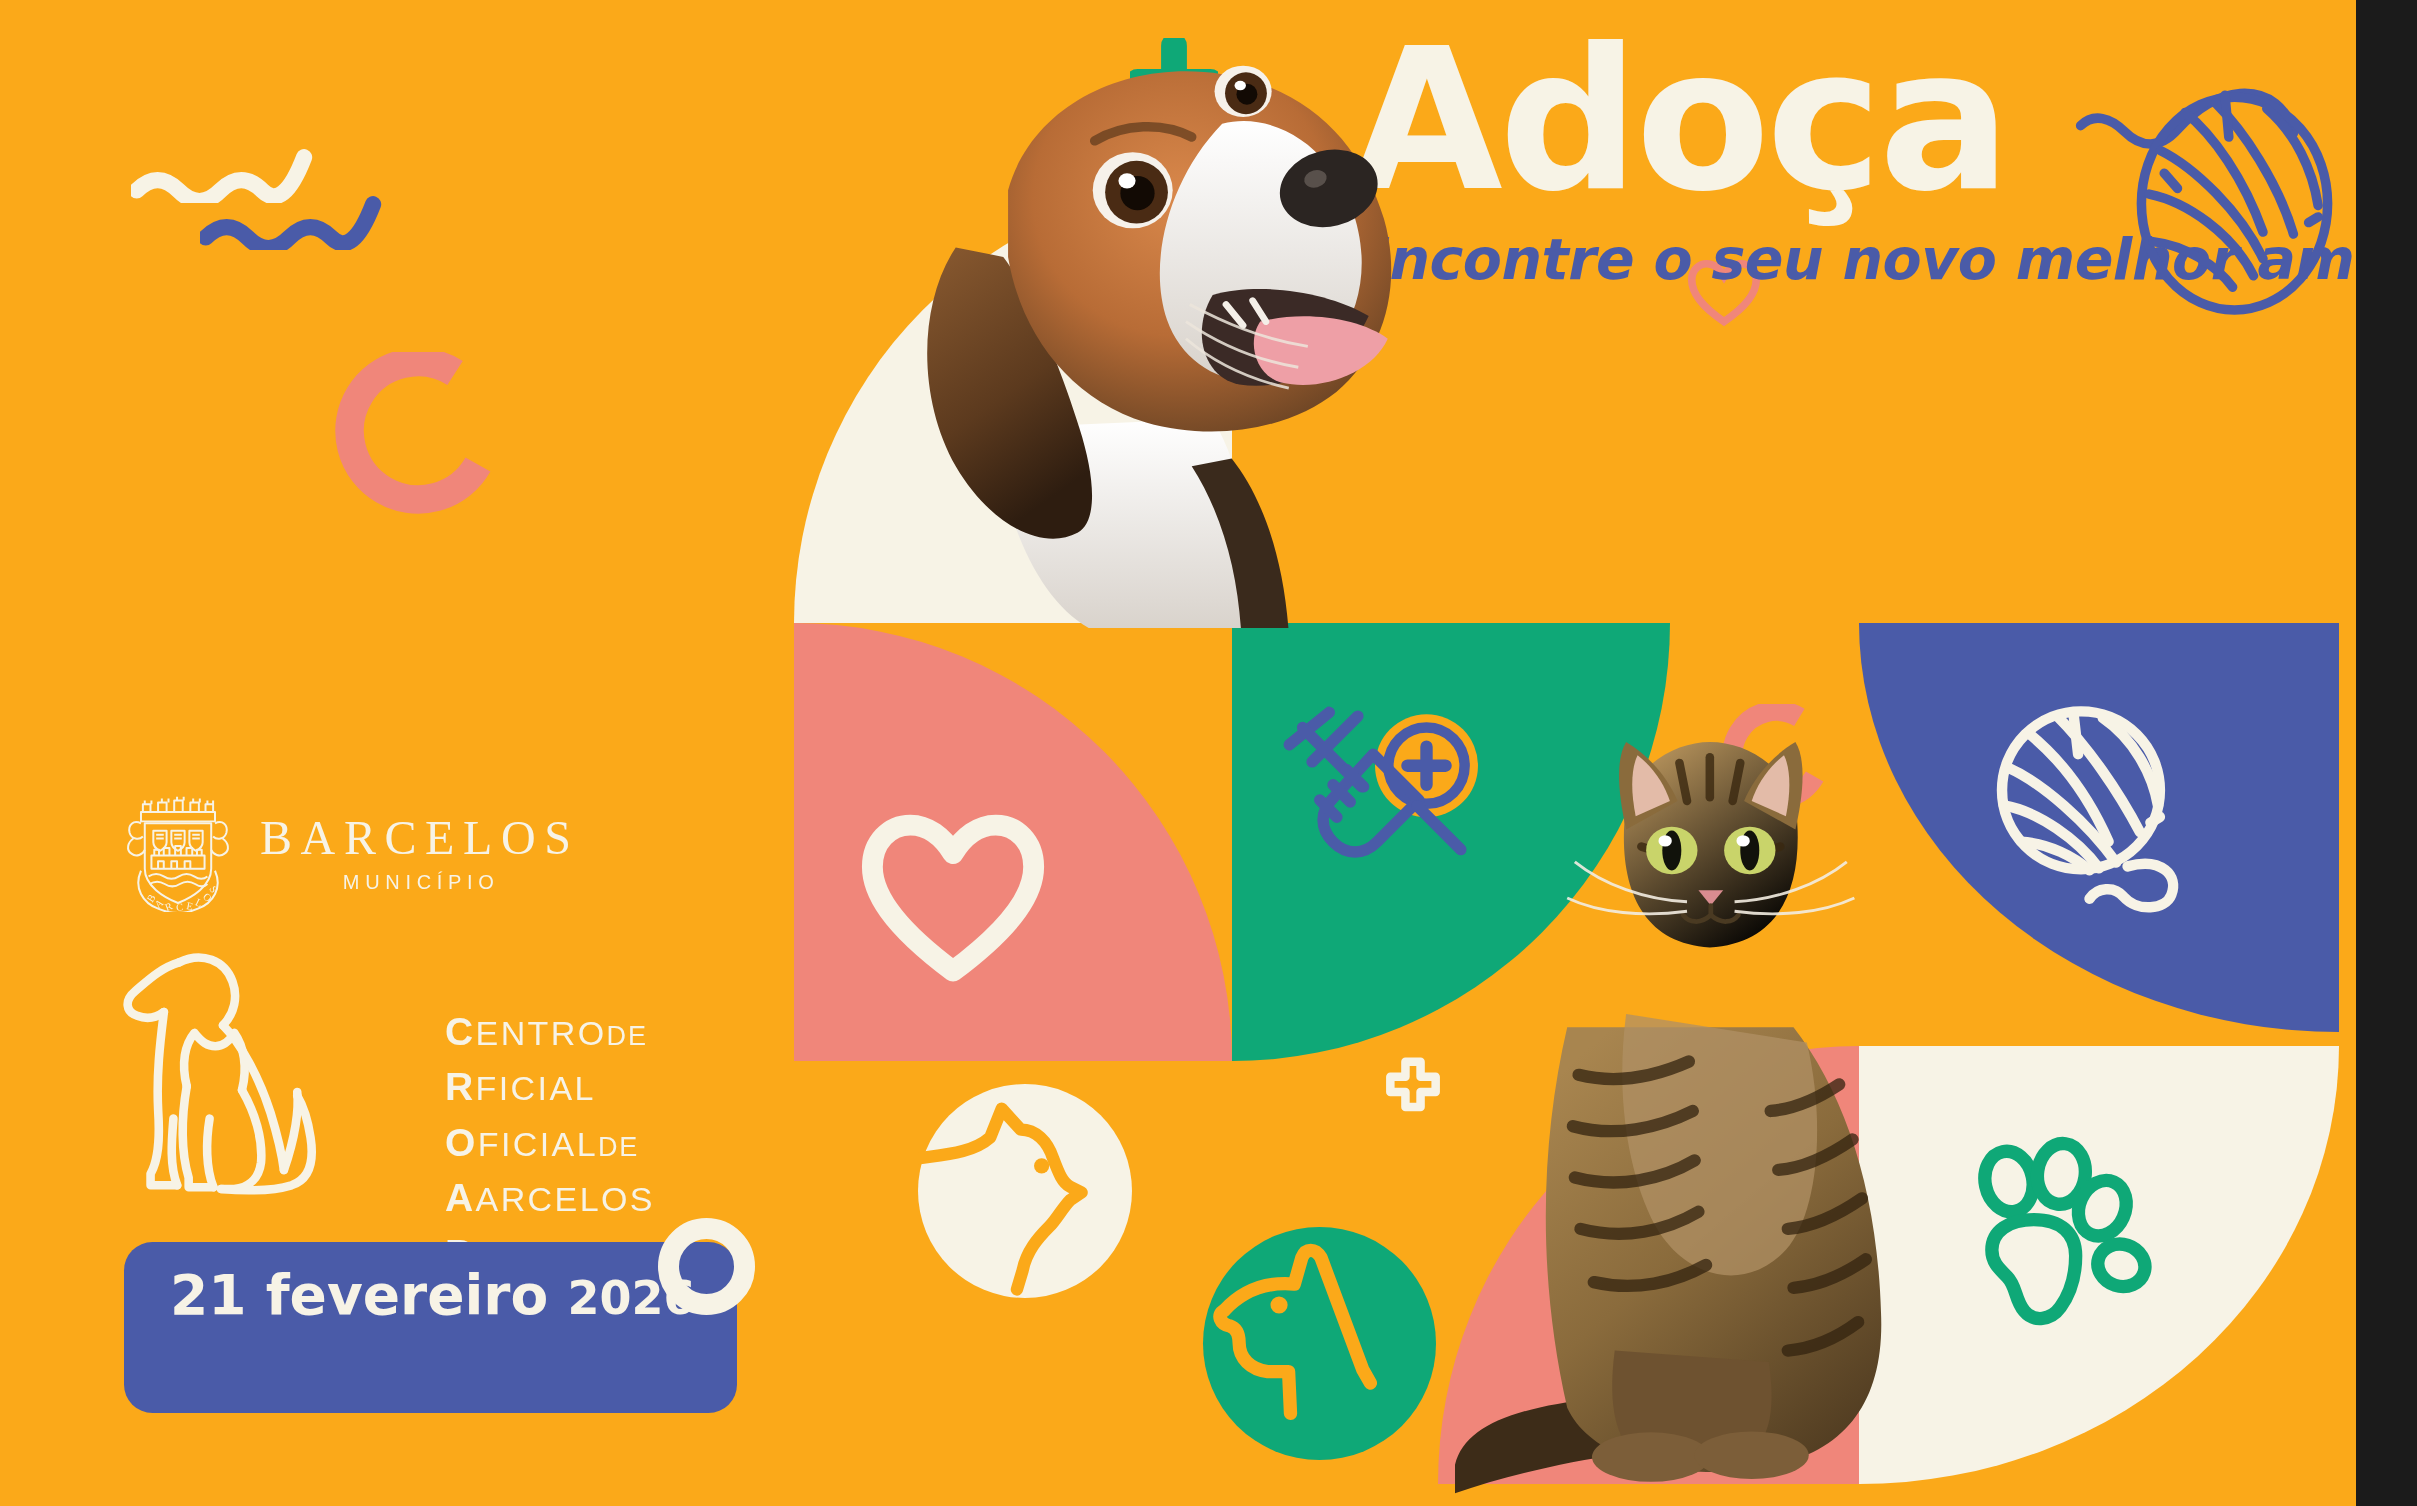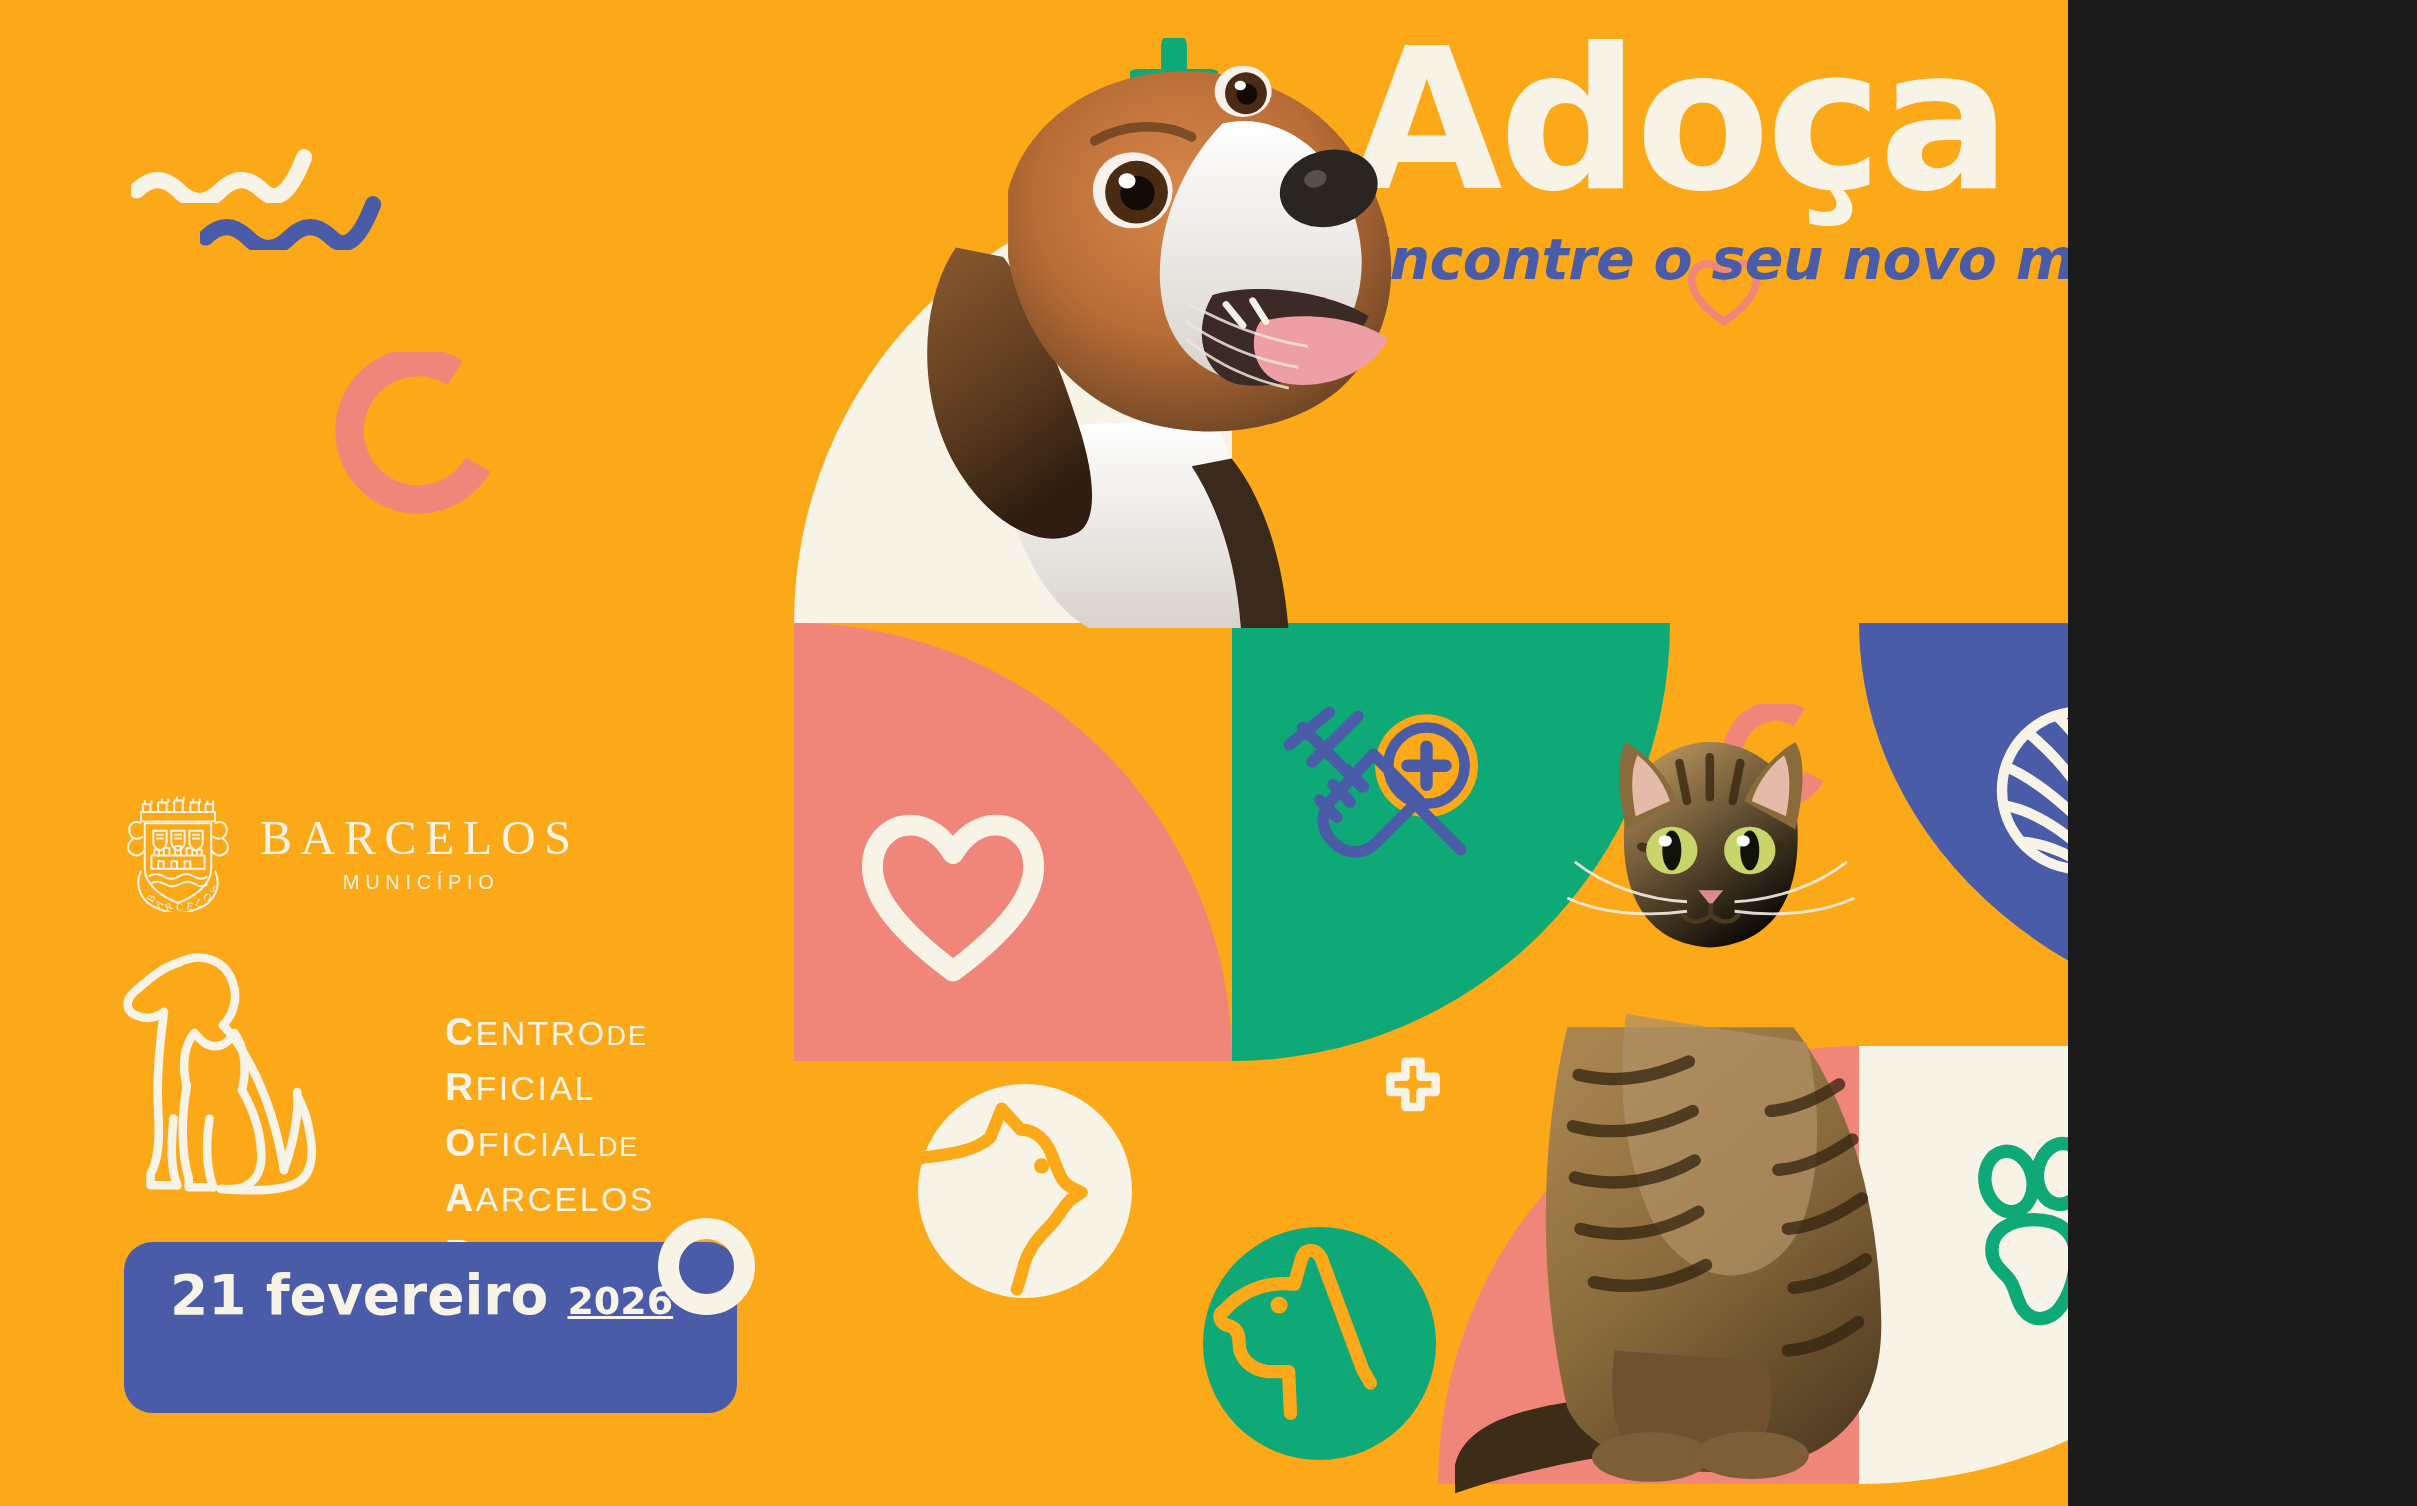--- a/index.html
+++ b/index.html
@@ -1,21 +1,21 @@
 <!DOCTYPE html>
 <html style="font-size:15px"><head>
 <meta charset="utf-8">
 <style>
   * { margin:0; padding:0; box-sizing:border-box; }
   html, body { background:#1b1b1b; }
   body { font-family:"Liberation Sans", sans-serif; }
 
   #poster {
     position:relative;
-    width:2068px;
+    width:2356px;
     height:1507px;
     background:#FBA919;
     overflow:hidden;
     padding-left:24px;
   }
 
   
   .deco { position:absolute; }
 
   .squiggle-cream { left:131px; top:103px; width:195px; height:100px; }
@@ -132,21 +132,21 @@
     border-radius:28.5px;
     z-index:5;
     padding:25px 0 0 46px;
   }
   .date-line1 {
     font-family:"DejaVu Sans", sans-serif;
     color:#F7F3E6;
     font-size:55px; font-weight:bold; line-height:1.05;
     white-space:nowrap;
   }
-  .date-line1 .year { font-size:38px;text-decoration:underline; }
+  .date-line1 .year { font-size:46px; }
   .date-line2 {
     font-family:"DejaVu Sans", sans-serif;
     color:#F7F3E6;
     font-size:55px; font-weight:normal; line-height:1.15; margin-top:5.7px;
     white-space:nowrap;
   }
 </style>
 </head>
 <body>
 

